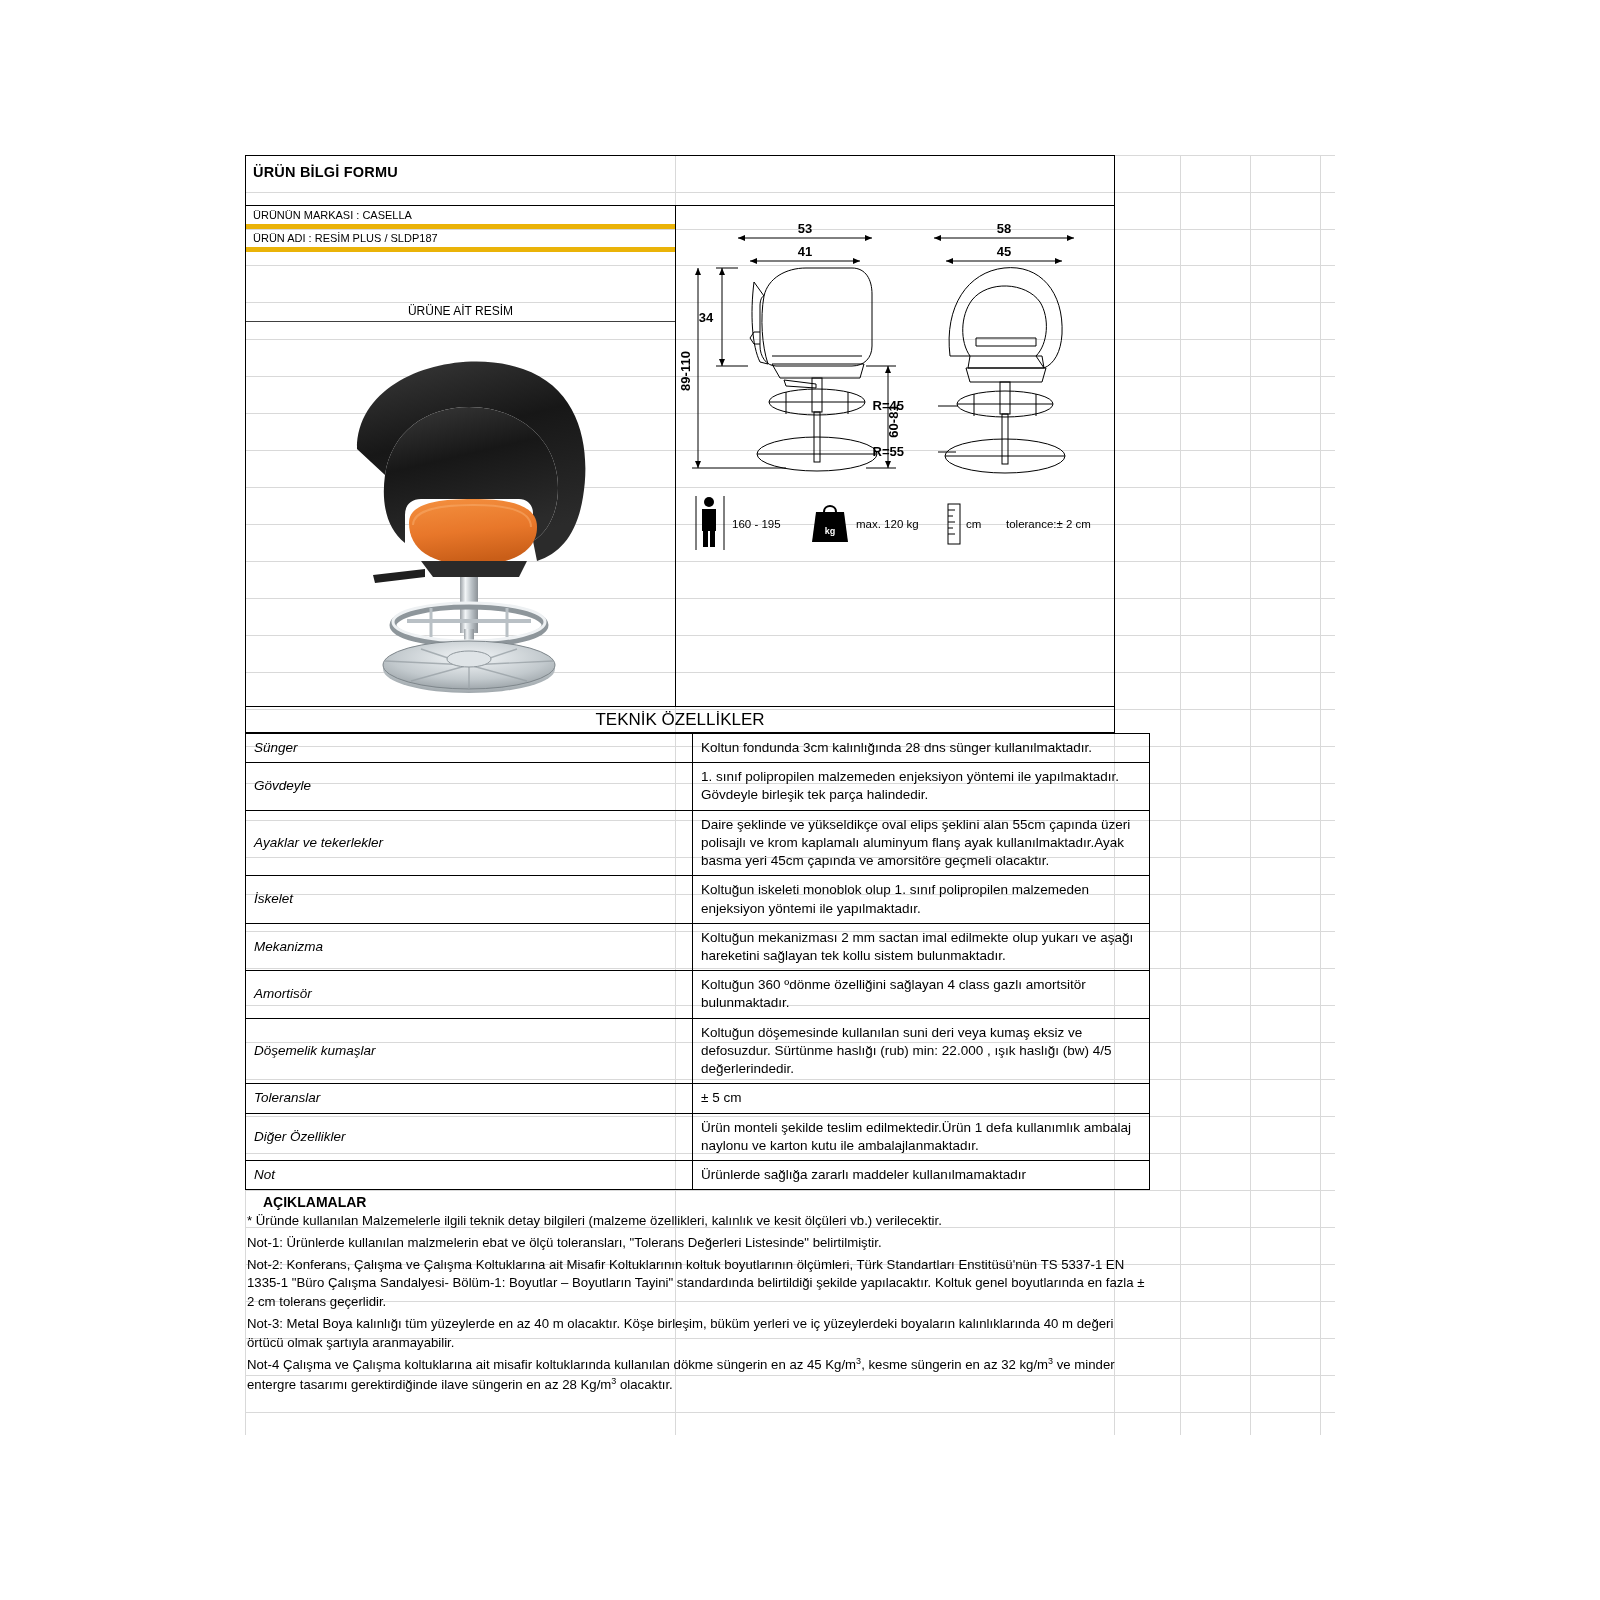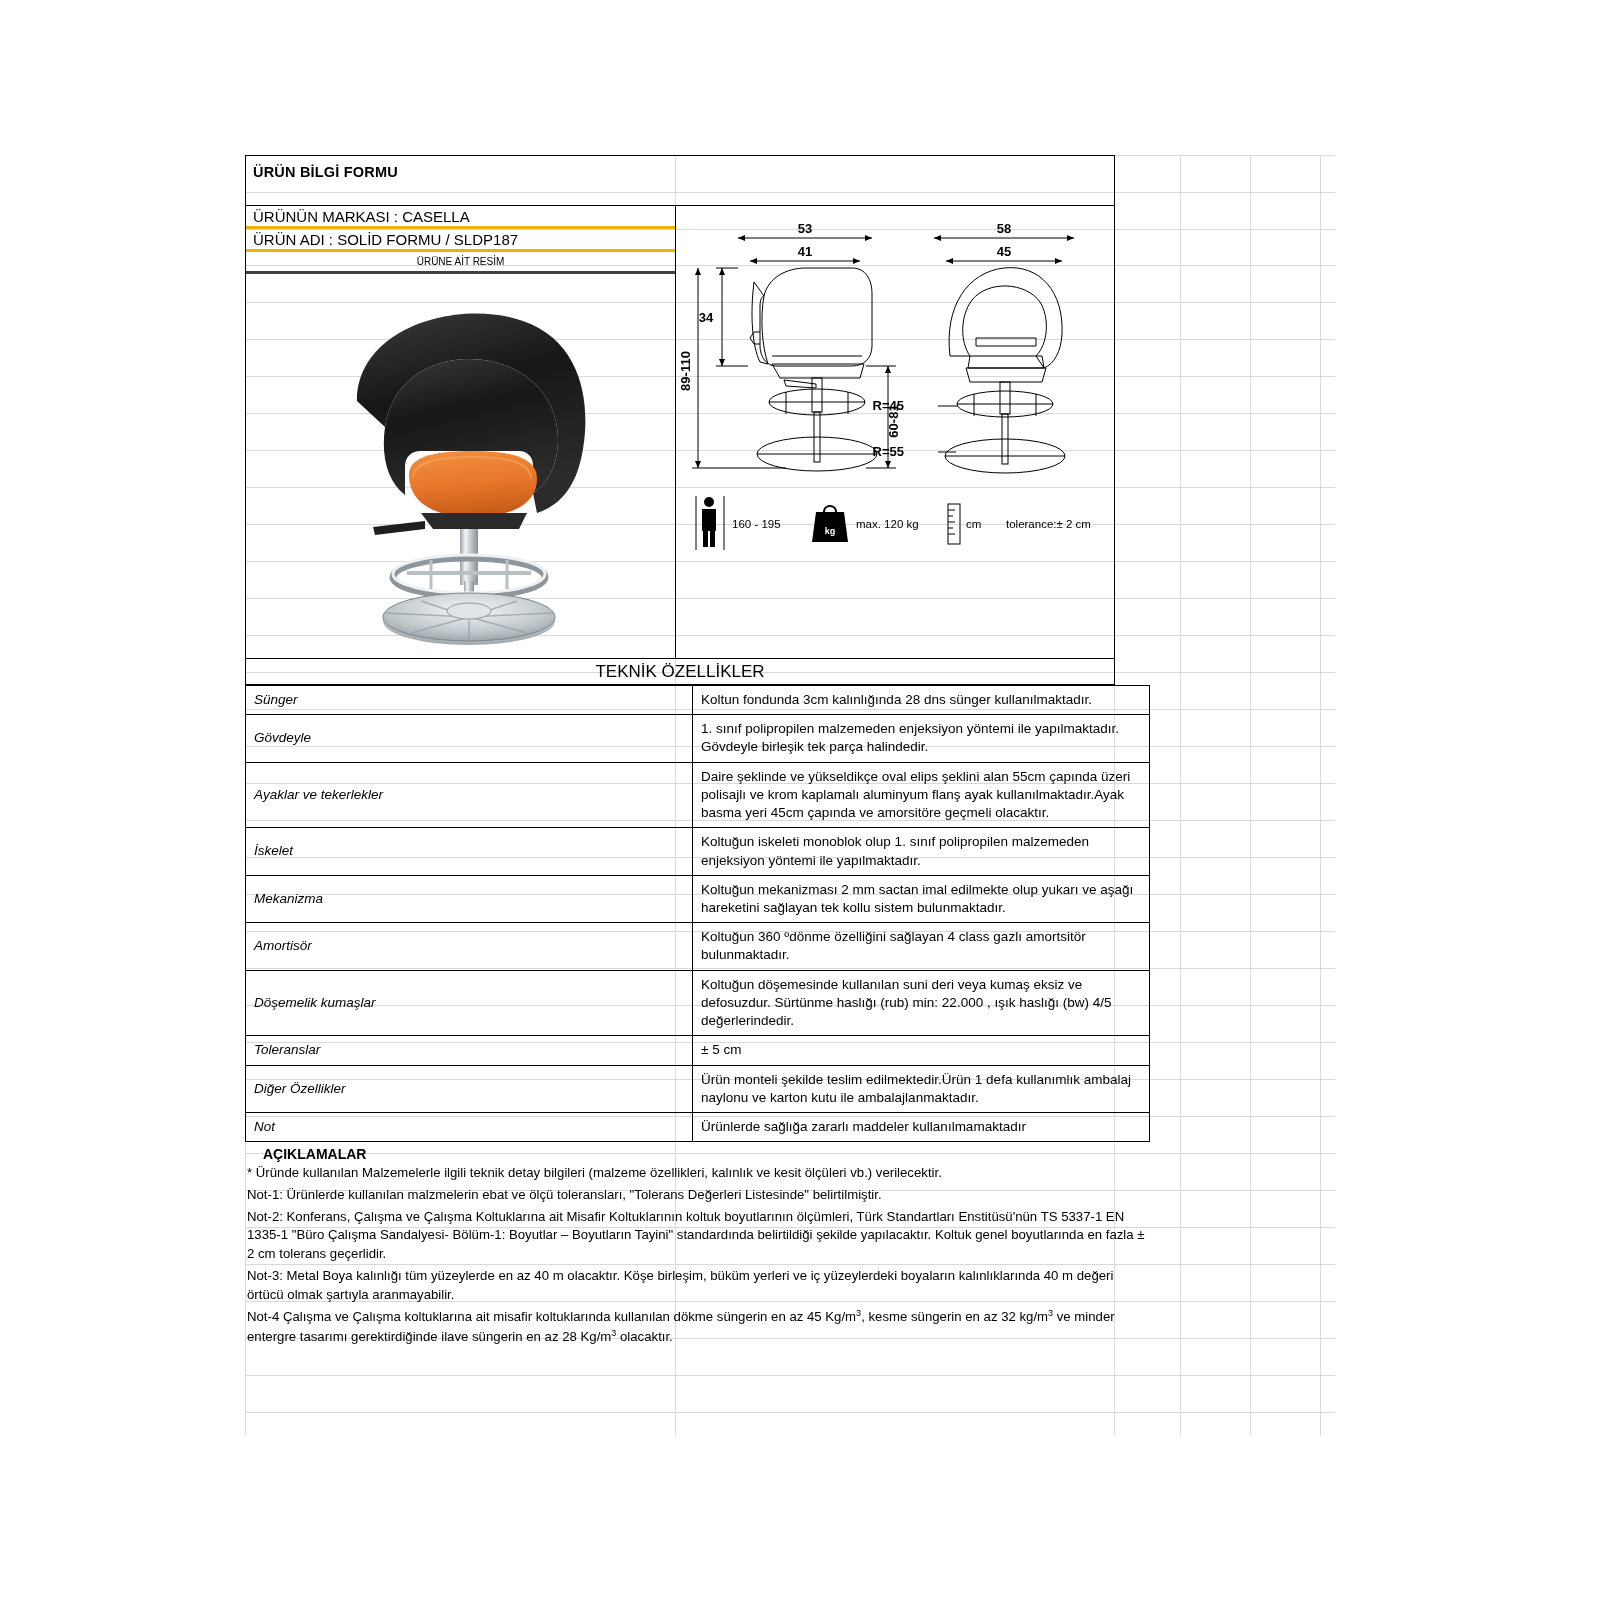--- a/index.html
+++ b/index.html
@@ -75,32 +75,33 @@
   .top-left {
     width: 430px;
     box-sizing: border-box;
     border-right: 1px solid #000;
   }
   .tl-line {
     height: 23px;
     display: flex;
     align-items: center;
     padding-left: 7px;
-    font-size: 15px;
-    border-bottom: 3px solid #eab308;
+    font-size: 11px;
+    border-bottom: 5px solid #eab308;
     box-sizing: border-box;
   }
   .tl-center {
     height: 22px;
     display: flex;
     align-items: center;
     justify-content: center;
-    font-size: 10px;
-    border-bottom: 3px solid #404040;
-    box-sizing: border-box;
+    font-size: 12px;
+    border-bottom: 1px solid #404040;
+    box-sizing: border-box;
+    margin-top: 48px;
   }
   .photo-cell {
     height: 385px;
     display: flex;
     align-items: center;
     justify-content: center;
     box-sizing: border-box;
     border-bottom: 1px solid #000;
   }
   .top-right {
@@ -228,21 +229,21 @@
 
   <div class="doc">
 
     <div class="row-title">ÜRÜN BİLGİ FORMU</div>
     <div class="spacer-row"></div>
 
     <div class="top-block">
 
       <div class="top-left">
         <div class="tl-line">ÜRÜNÜN MARKASI : CASELLA</div>
-        <div class="tl-line">ÜRÜN ADI : SOLİD FORMU / SLDP187</div>
+        <div class="tl-line">ÜRÜN ADI : RESİM PLUS / SLDP187</div>
         <div class="tl-center">ÜRÜNE AİT RESİM</div>
 
         <div class="photo-cell">
           <svg width="400" height="370" viewBox="0 0 400 370">
             <defs>
               <linearGradient id="shellg" x1="0" y1="0" x2="0.3" y2="1">
                 <stop offset="0%" stop-color="#3a3a3a"></stop>
                 <stop offset="45%" stop-color="#171717"></stop>
                 <stop offset="100%" stop-color="#2b2b2b"></stop>
               </linearGradient>

